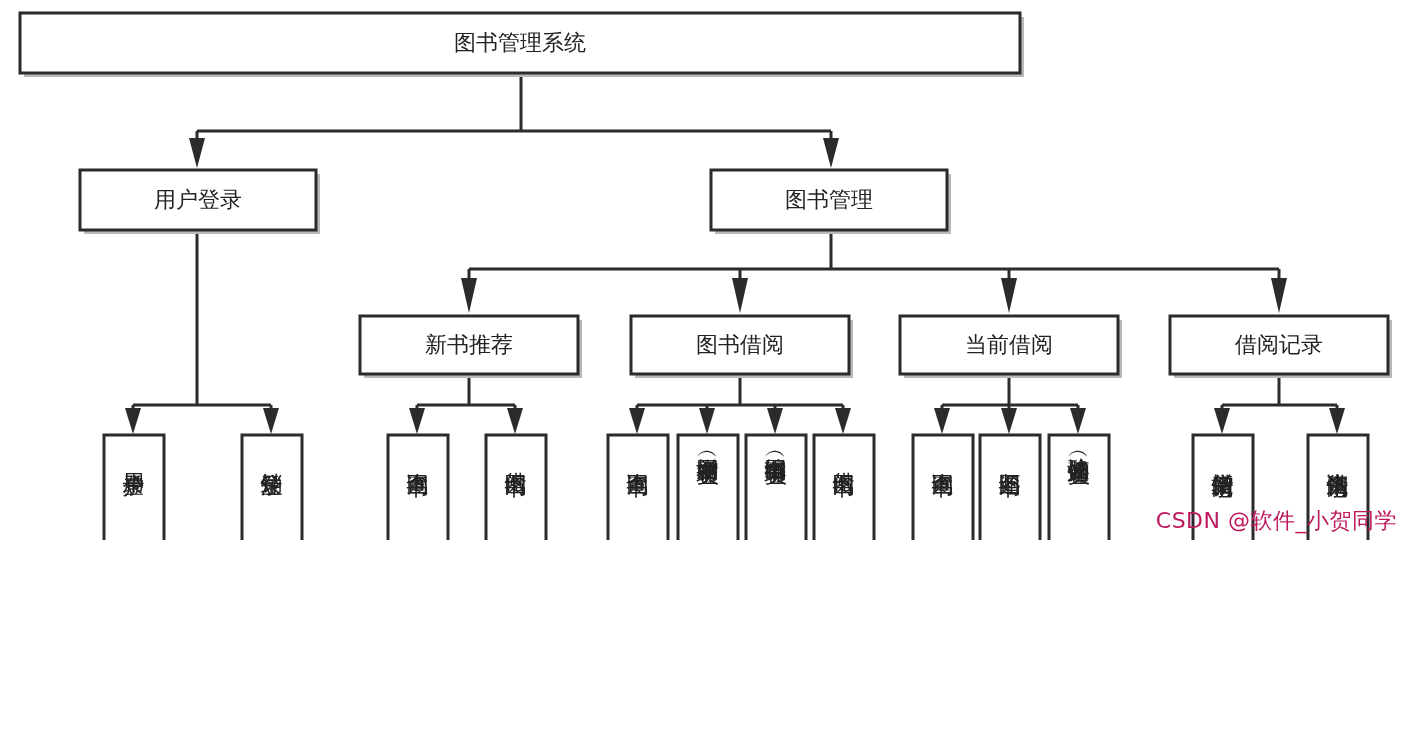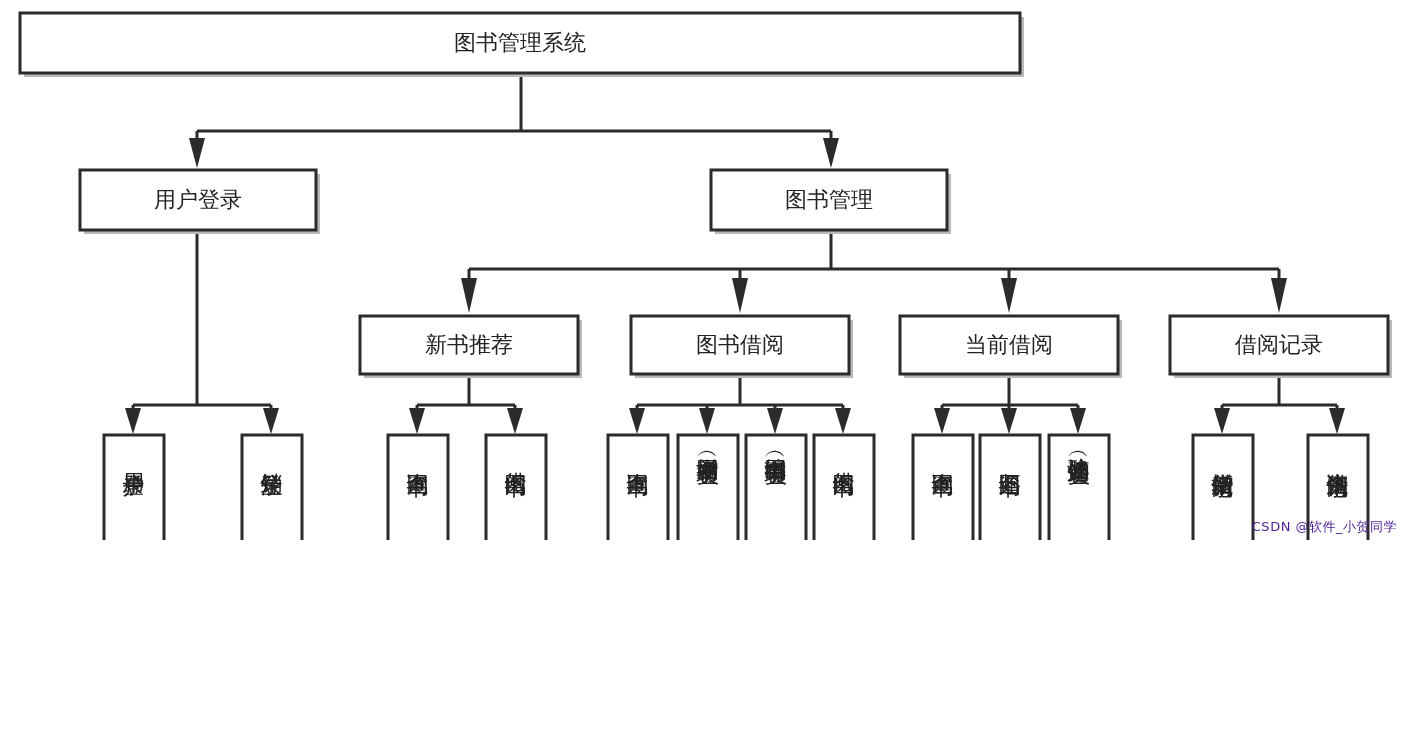--- a/index.html
+++ b/index.html
@@ -69,22 +69,22 @@
     display: flex;
     justify-content: center;
     align-items: flex-start;
     pointer-events: none;
   }
   .watermark {
     position: absolute;
     right: 8px;
     bottom: 4px;
     font-family: "DejaVu Sans", "Liberation Sans", sans-serif;
-    font-size: 13px;
-    color: #4c1d95;
+    font-size: 22px;
+    color: #be185d;
     white-space: nowrap;
     letter-spacing: 0.5px;
   }
 </style>
 </head>
 <body>
 
 <div id="diagram-root">
 
   <svg id="flow" viewBox="0 0 1405 747">

